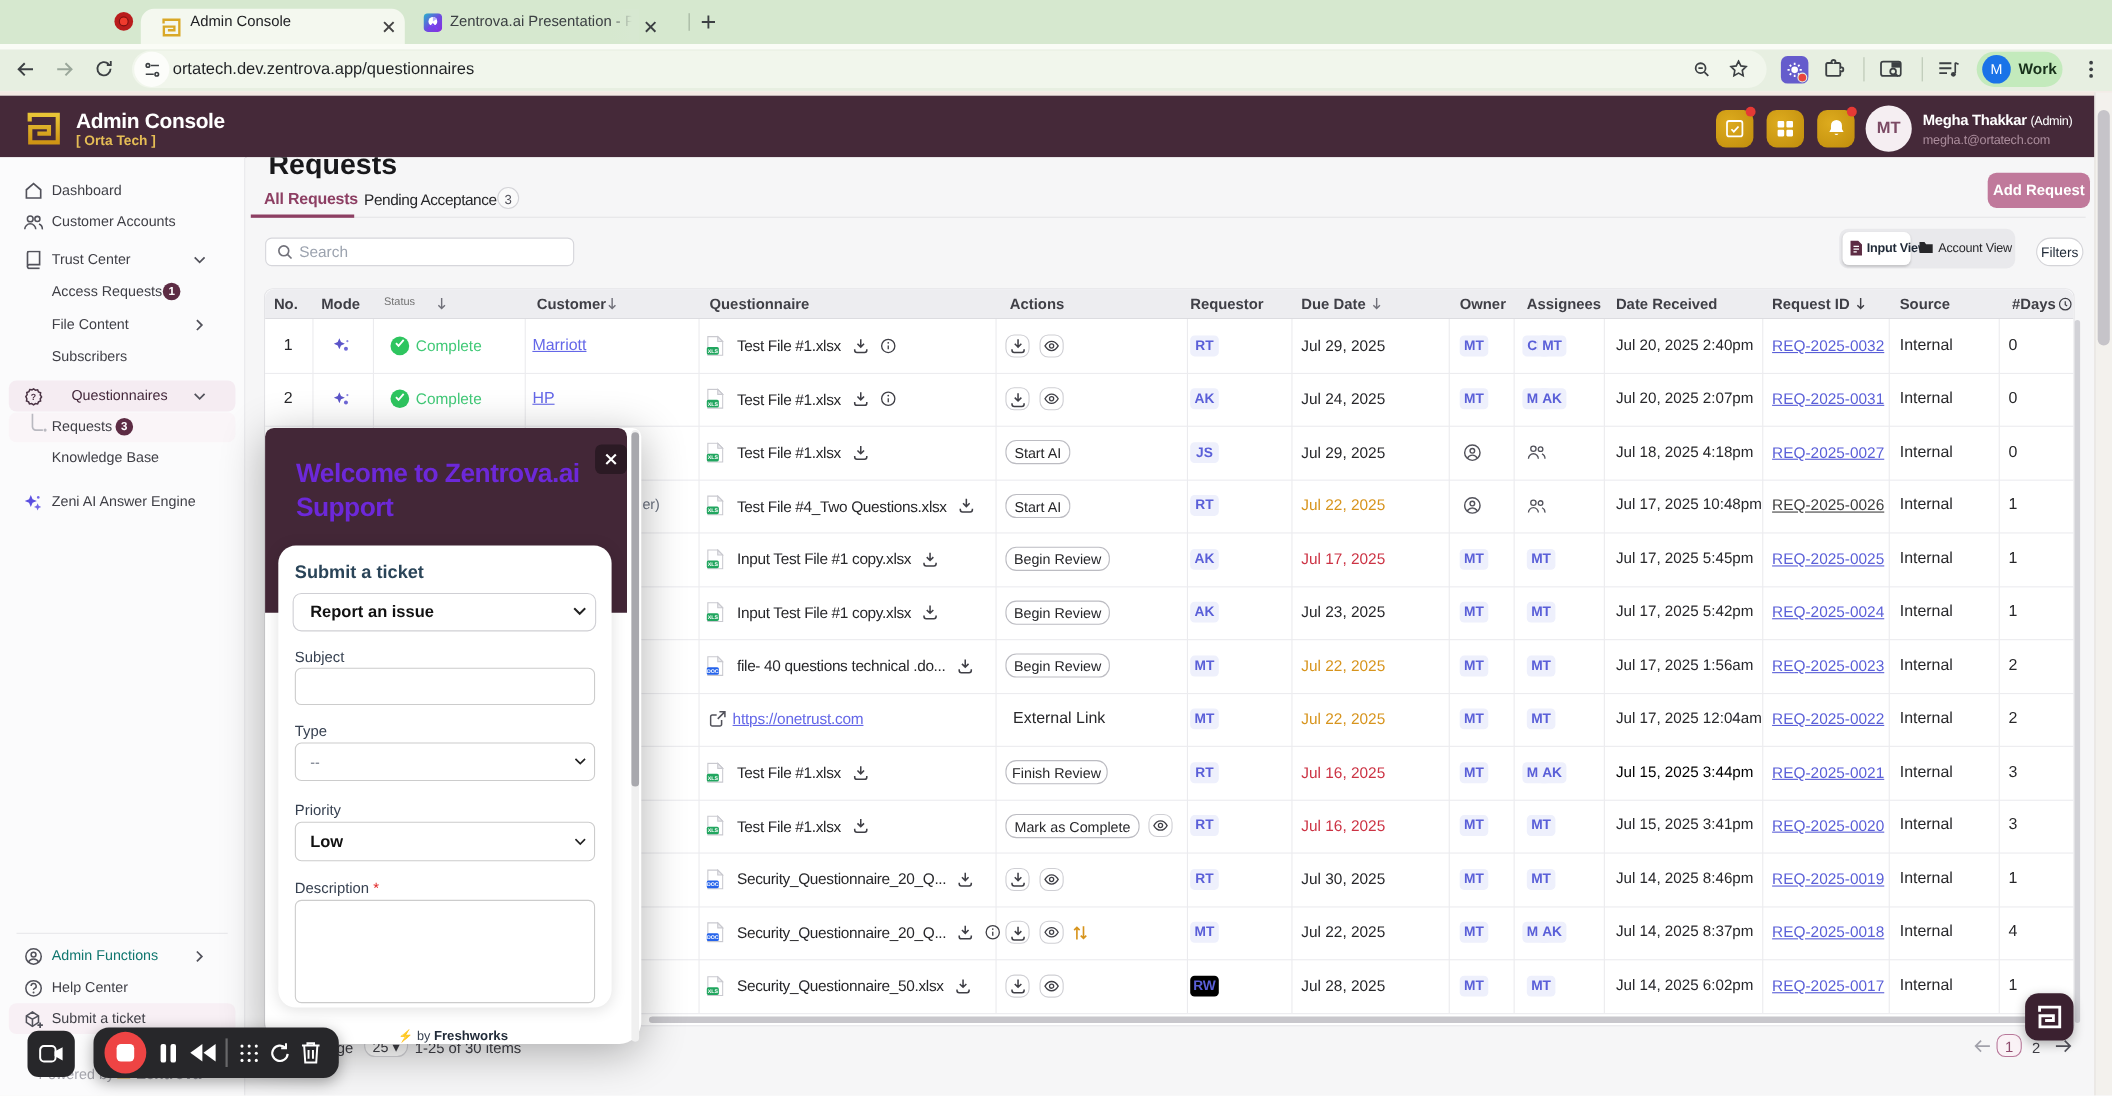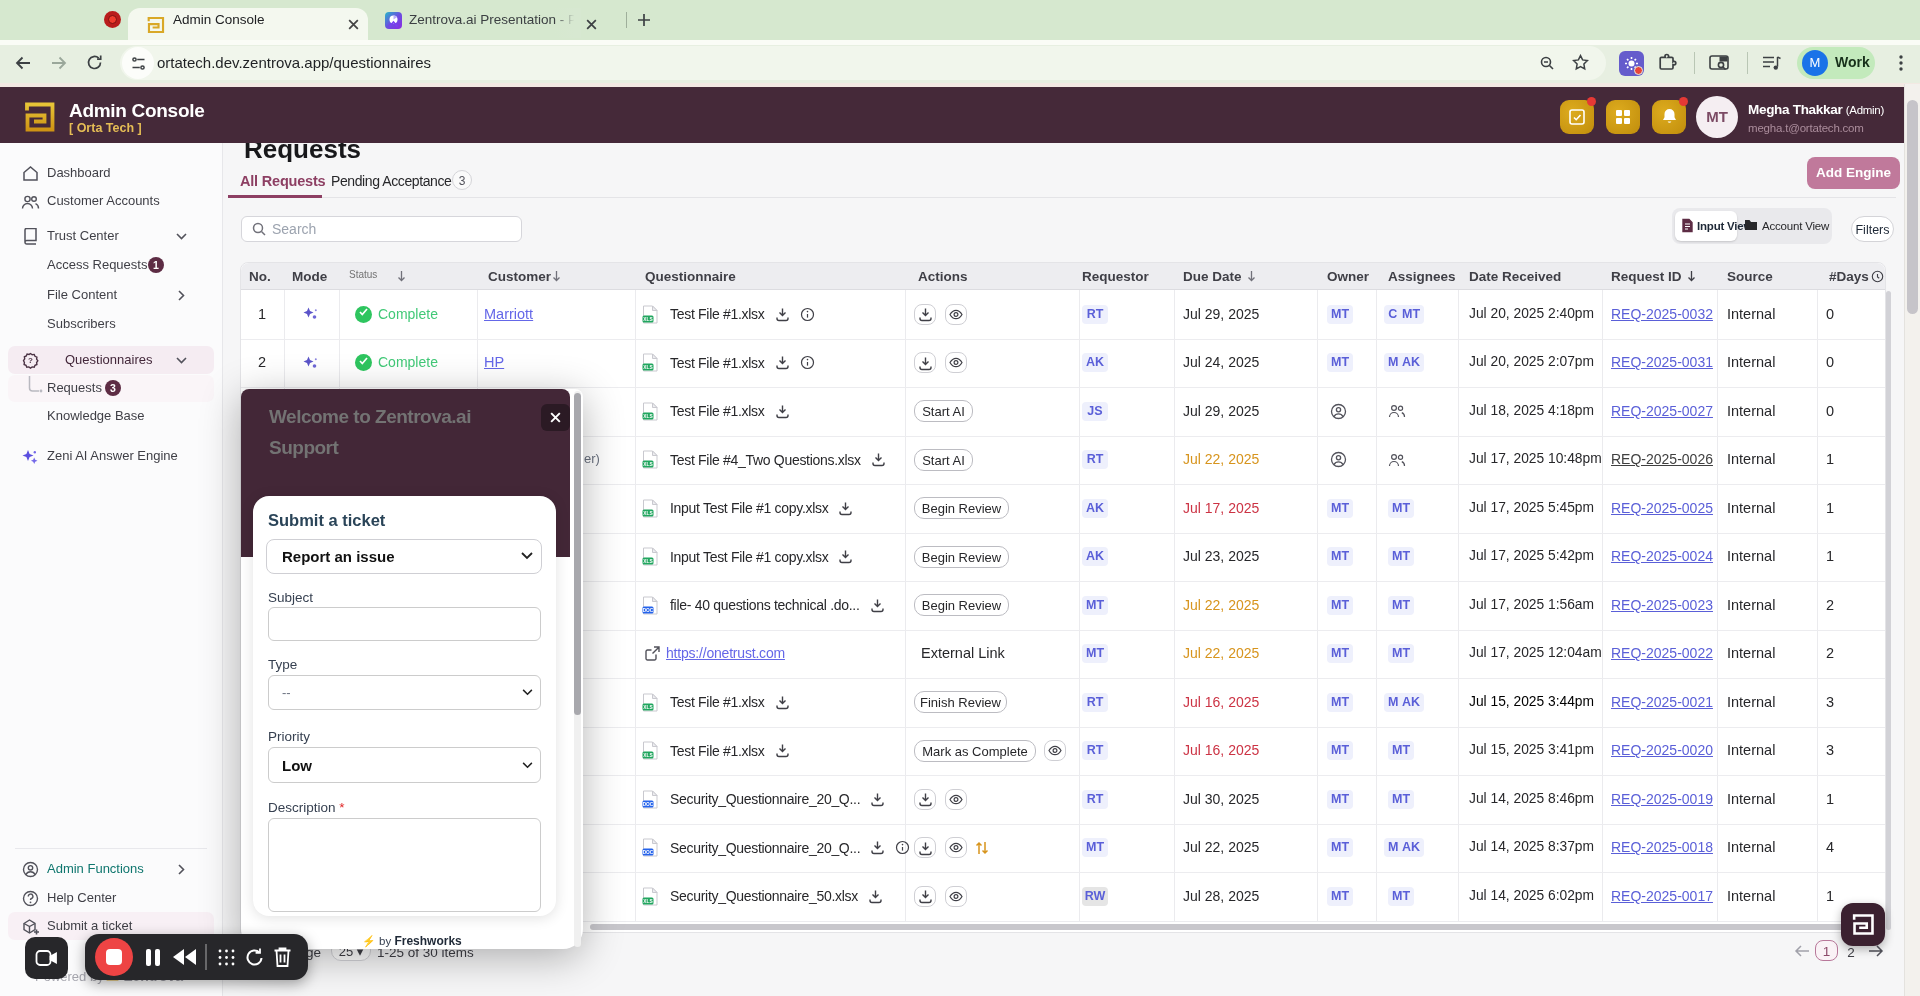--- a/index.html
+++ b/index.html
@@ -221,21 +221,21 @@
 <div class="abs" style="left:124px;top:968px;font-size:14px;font-weight:bold;color:#9b9ba3">Zentrova</div>
 <div class="abs" style="left:224px;top:143px;width:1696px;height:853px;background:#f6f6f7"></div>
 <div class="abs" style="left:244px;top:143px;width:320px;height:19px;overflow:hidden">
     <div style="position:relative;top:-9px;font-size:26px;font-weight:bold;color:#18181b">Requests</div>
   </div>
 <div class="abs" style="left:240px;top:173px;font-size:14.5px;color:#8d3f63;font-weight:bold;letter-spacing:-.2px;z-index:2">All Requests</div>
 <div class="abs" style="left:228px;top:195px;width:94px;height:2.5px;background:#8d3f63;z-index:2"></div>
 <div class="abs" style="left:331px;top:173px;font-size:14px;color:#27272a;letter-spacing:-.4px;z-index:2">Pending Acceptance</div>
 <div class="abs" style="left:452px;top:170px;width:20px;height:20px;border-radius:50%;border:1px solid #d4d4d8;background:#fafafa;font-size:12px;color:#52525b;text-align:center;line-height:20px;z-index:2">3</div>
 <div class="abs" style="left:228px;top:197px;width:1668px;height:1px;background:#e4e4e7"></div>
-<div class="abs" style="left:1807px;top:157px;width:93px;height:32px;border-radius:8px;background:#c0799b;color:#fff;font-size:13.5px;font-weight:bold;text-align:center;line-height:32px;z-index:2">Add Engine</div>
+<div class="abs" style="left:1807px;top:157px;width:93px;height:32px;border-radius:8px;background:#c0799b;color:#fff;font-size:13.5px;font-weight:bold;text-align:center;line-height:32px;z-index:2">Add Request</div>
 <div class="abs" style="left:241px;top:216px;width:281px;height:26px;border-radius:6px;border:1px solid #d6d6db;background:#fff"></div>
 <svg class="ic" style="left:252px;top:222px" width="14" height="14" viewBox="0 0 14 14" fill="none" stroke="#71717a" stroke-width="1.5">
     <circle cx="6" cy="6" r="4.5"></circle>
     <path d="M9.5 9.5 13 13"></path>
   </svg>
 <div class="abs" style="left:272px;top:221px;font-size:14px;color:#9ca3af">Search</div>
 
 <div class="abs" style="left:1672px;top:208px;width:160px;height:36px;border-radius:8px;background:#e9e9ec"></div>
 <div class="abs" style="left:1675px;top:211px;width:62px;height:30px;border-radius:6px;background:#fff;box-shadow:0 1px 2px rgba(0,0,0,.15)"></div>
 <svg class="ic" style="left:1681px;top:218px" width="13" height="15" viewBox="0 0 13 15" fill="none" stroke="#5d2c44" stroke-width="1.4">
@@ -733,21 +733,21 @@
   </div>
 <div class="abs" style="left:914.0px;top:885.8px;width:22px;height:21px;border-radius:8px;border:1px solid #cfcfd4;background:#fff"></div>
 <svg class="ic" style="left:918.0px;top:889.2px" width="15" height="15" viewBox="0 0 15 15" fill="none" stroke="#3f3f46" stroke-width="1.4">
     <path d="M7.5 1.5v6.5M4.5 5.5l3 3 3-3M2 10.5v1a2 2 0 0 0 2 2h7a2 2 0 0 0 2-2v-1"></path>
   </svg>
 <div class="abs" style="left:945.0px;top:885.8px;width:22px;height:21px;border-radius:8px;border:1px solid #cfcfd4;background:#fff"></div>
 <svg class="ic" style="left:949.0px;top:890.8px" width="14" height="11" viewBox="0 0 14 11" fill="none" stroke="#3f3f46" stroke-width="1.2">
     <path d="M1 5.5C2.6 2.7 4.7 1.3 7 1.3s4.4 1.4 6 4.2C11.4 8.3 9.3 9.7 7 9.7S2.6 8.3 1 5.5z"></path>
     <circle cx="7" cy="5.5" r="1.9"></circle>
   </svg>
-<div class="abs" style="left:1082.0px;top:886.8px;width:26px;height:19px;border-radius:4px;background:#e5e5e5;color:#5a5fd8;font-size:12.5px;font-weight:bold;text-align:center;line-height:19px">RW</div>
+<div class="abs" style="left:1082.0px;top:886.8px;width:26px;height:19px;border-radius:4px;background:#000000;color:#5a5fd8;font-size:12.5px;font-weight:bold;text-align:center;line-height:19px">RW</div>
 <div class="abs" style="left:1183px;top:887.8px;font-size:14px;color:#27272a">Jul 28, 2025</div>
 <div class="abs" style="left:1327.0px;top:886.8px;width:26px;height:19px;border-radius:4px;background:#eef0fc;color:#5a5fd8;font-size:12.5px;font-weight:bold;text-align:center;line-height:19px">MT</div>
 <div class="abs" style="left:1388.0px;top:886.8px;width:26px;height:19px;border-radius:4px;background:#eef0fc;color:#5a5fd8;font-size:12.5px;font-weight:bold;text-align:center;line-height:19px">MT</div>
 <div class="abs" style="left:1469px;top:887.8px;font-size:13.8px;color:#27272a">Jul 14, 2025 6:02pm</div>
 <div class="abs" style="left:1611px;top:887.8px;font-size:14px;color:#5a5fd8;text-decoration:underline">REQ-2025-0017</div>
 <div class="abs" style="left:1727px;top:887.8px;font-size:14.5px;color:#27272a">Internal</div>
 <div class="abs" style="left:1826px;top:887.8px;font-size:14.5px;color:#27272a">1</div>
 <div class="abs" style="left:1886px;top:291px;width:5px;height:639px;border-radius:3px;background:#d2d2d7"></div>
 <div class="abs" style="left:590px;top:924px;width:1260px;height:6px;border-radius:3px;background:#c8c7cc"></div>
 <div class="abs" style="left:231px;top:945px;font-size:13.5px;color:#3f3f46">Items per page</div>
@@ -756,21 +756,21 @@
 <svg class="ic" style="left:1794px;top:944px" width="16" height="14" viewBox="0 0 16 14" fill="none" stroke="#a1a1aa" stroke-width="1.5">
     <path d="M15 7H2M7 2 2 7l5 5"></path>
   </svg>
 <div class="abs" style="left:1815px;top:940px;width:23px;height:21px;border-radius:8px;border:1px solid #b8789a;background:#faf2f6;font-size:13.5px;color:#8d4a6b;text-align:center;line-height:21px">1</div>
 <div class="abs" style="left:1845px;top:945px;font-size:13.5px;color:#3f3f46;width:12px;text-align:center">2</div>
 <svg class="ic" style="left:1868px;top:944px" width="16" height="14" viewBox="0 0 16 14" fill="none" stroke="#52525b" stroke-width="1.5">
     <path d="M1 7h13M9 2l5 5-5 5"></path>
   </svg>
 <div class="abs" style="left:241px;top:389px;width:342px;height:560px;background:#fff;border-radius:8px 8px 20px 20px;box-shadow:0 8px 40px rgba(0,0,0,.3);z-index:10"></div>
 <div class="abs" style="left:241px;top:389px;width:329px;height:168px;background:#432737;border-radius:8px 8px 0 0;z-index:11"></div>
-<div class="abs" style="left:269px;top:401px;font-size:19px;font-weight:bold;color:#737373;line-height:31px;letter-spacing:-.5px;z-index:12">Welcome to Zentrova.ai<br>Support</div>
+<div class="abs" style="left:269px;top:415px;font-size:24px;font-weight:bold;color:#6d28d9;line-height:31px;letter-spacing:-.5px;z-index:12">Welcome to Zentrova.ai<br>Support</div>
 <div class="abs" style="left:541px;top:404px;width:29px;height:27px;border-radius:6px;background:#2b1a24;z-index:12"></div>
 <svg class="ic" style="left:549px;top:411px;z-index:13" width="13" height="13" viewBox="0 0 12 12" stroke="#fff" stroke-width="1.8">
     <path d="M2 2l8 8M10 2l-8 8"></path>
   </svg>
 <div class="abs" style="left:253px;top:496px;width:303px;height:420px;background:#fff;border-radius:16px;box-shadow:0 2px 14px rgba(0,0,0,.12);z-index:12"></div>
 <div class="abs" style="left:268px;top:511px;font-size:16.5px;font-weight:bold;color:#2a4458;z-index:13">Submit a ticket</div>
 <div class="abs" style="left:266px;top:539px;width:276px;height:35px;border-radius:8px;border:1px solid #cfcfd4;background:#fff;z-index:13"></div>
 <div class="abs" style="left:282px;top:548px;font-size:15px;font-weight:bold;color:#111;z-index:13">Report an issue</div>
 <svg class="ic" style="left:521px;top:552px;z-index:13" width="12" height="8" viewBox="0 0 12 8" fill="none" stroke="#222" stroke-width="1.8">
     <path d="M1 1l5 5 5-5"></path>

